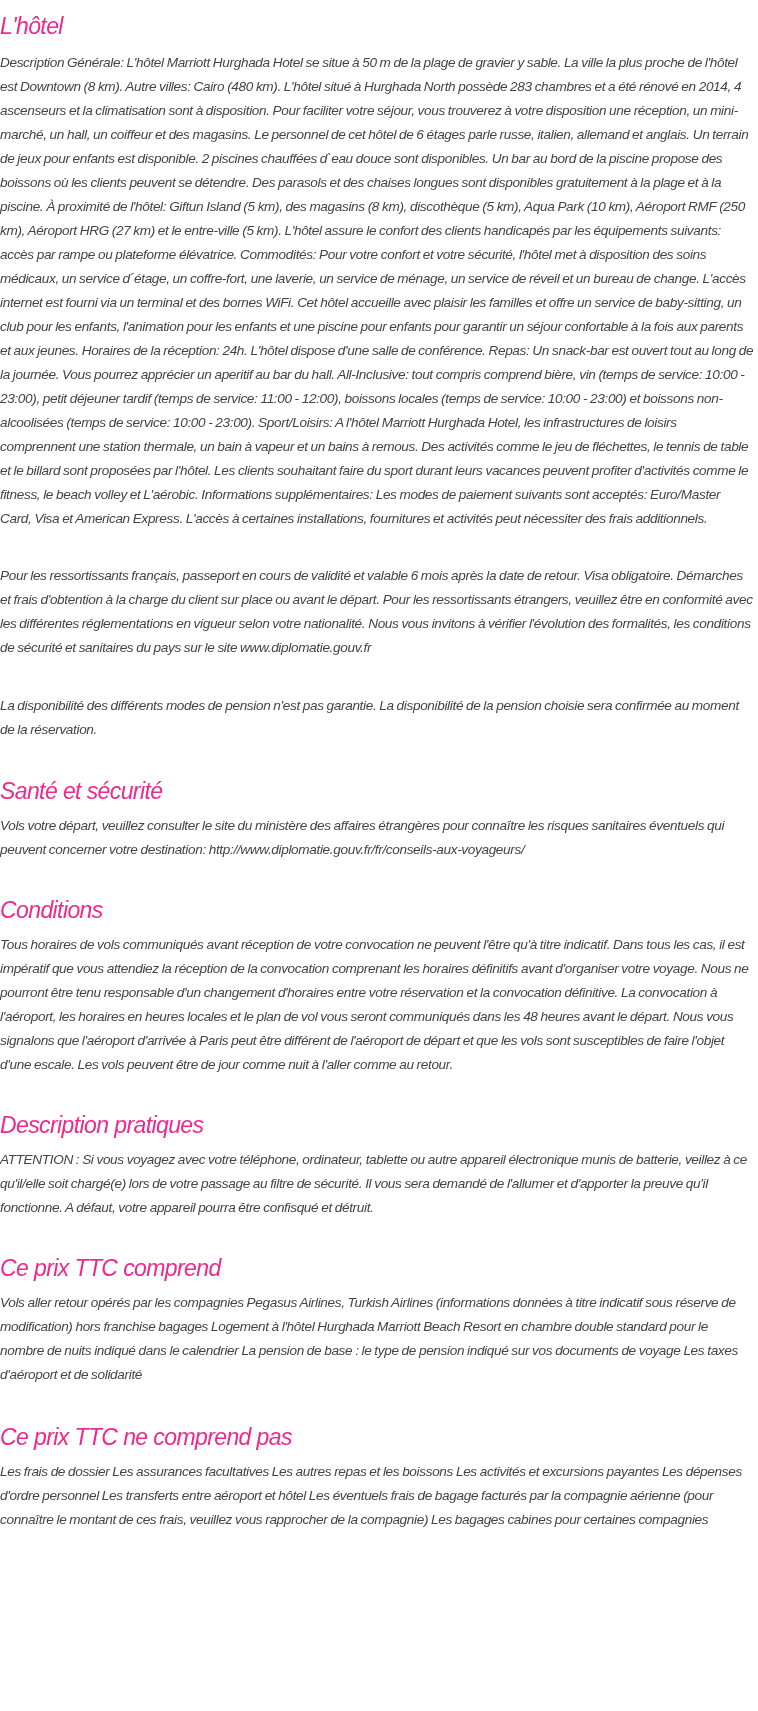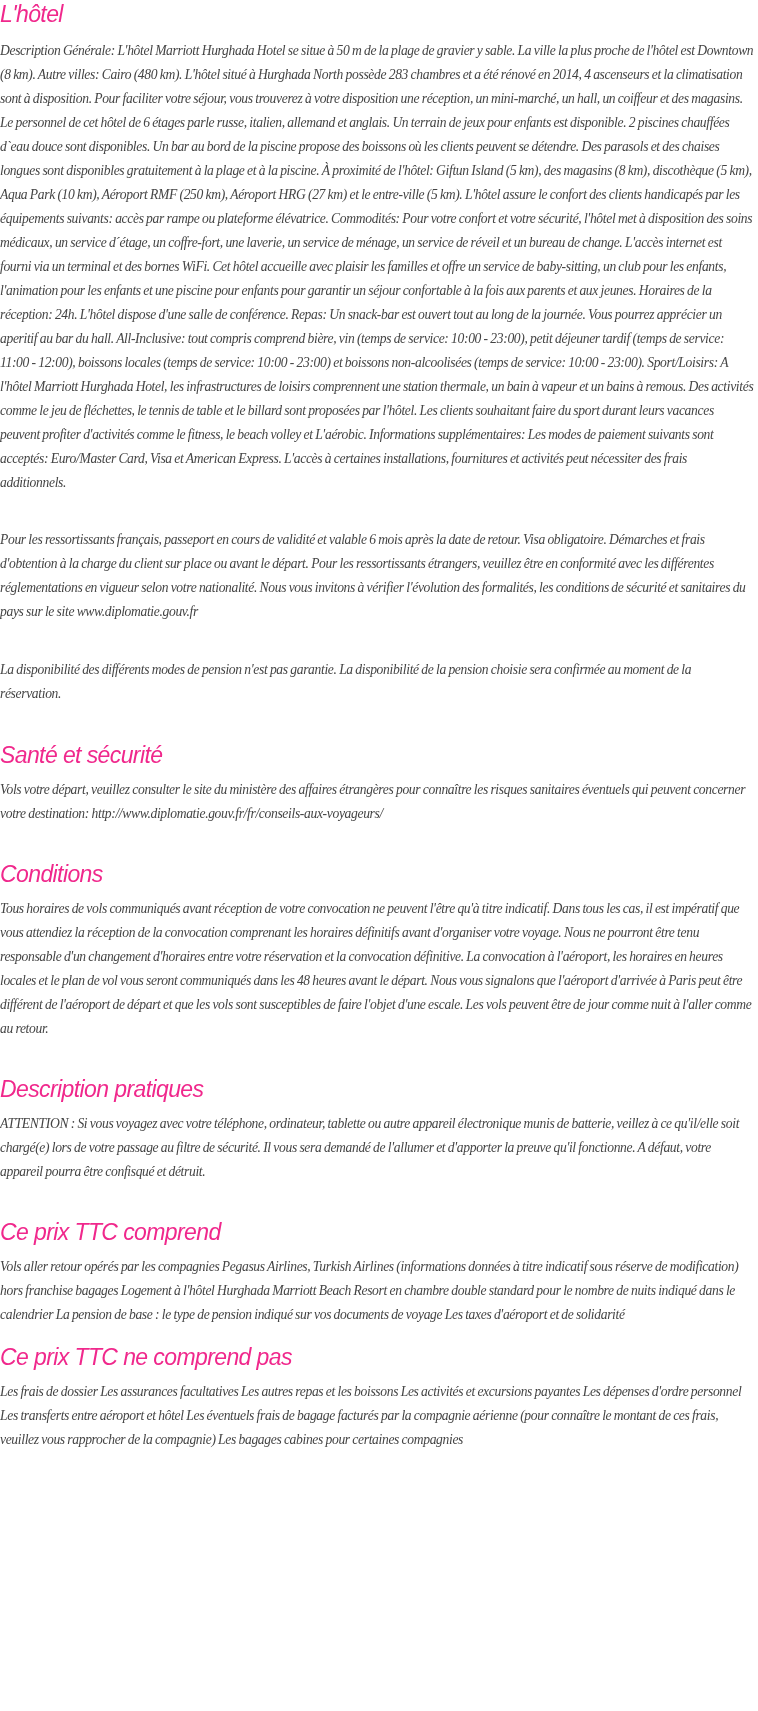--- a/index.html
+++ b/index.html
@@ -7,56 +7,56 @@
       padding: 0;
       background: #ffffff;
     }
     body {
       width: 758px;
       height: 1711px;
       overflow: hidden;
       font-family: "Liberation Sans", sans-serif;
     }
     .page {
-      padding: 0 4px 0 0;
+      padding: 12px 4px 0 0;
     }
     .section {
       margin: 0;
     }
     .section-title {
       font-family: "Liberation Sans", sans-serif;
       font-style: italic;
       font-weight: normal;
       font-size: 23px;
       line-height: 28px;
       color: #f0288c;
       margin: 0;
       padding: 0;
       letter-spacing: -0.6px;
     }
     .section-body {
-      font-family: Liberation Serif, serif;
+      font-family: Liberation Sans, sans-serif;
       font-style: italic;
       font-size: 13.6px;
       line-height: 24px;
       color: #444444;
       margin: 0;
       padding: 0;
       letter-spacing: -0.35px;
       word-spacing: -0.5px;
     }
     #sec-hotel { padding-top: 0; }
     #sec-hotel .section-title { margin-bottom: 11px; }
     #sec-formalites { margin-top: 33px; }
     #sec-pension { margin-top: 34px; }
     #sec-sante { margin-top: 35px; }
     #sec-convocation { margin-top: 34px; }
     #sec-infos { margin-top: 34px; }
     #sec-comprend { margin-top: 34px; }
-    #sec-ne-comprend { margin-top: 16px; }
+    #sec-ne-comprend { margin-top: 36px; }
     .section:not(#sec-hotel) .section-title { margin-bottom: 9px; }
   </style>
 </head>
 <body>
 
 <div class="page">
 
   <section class="section" id="sec-hotel">
     <h2 class="section-title">L'hôtel</h2>
     <p class="section-body">Description Générale: L'hôtel Marriott Hurghada Hotel se situe à 50 m de la plage de gravier y sable. La ville la plus proche de l'hôtel est Downtown (8 km). Autre villes: Cairo (480 km). L'hôtel situé à Hurghada North possède 283 chambres et a été rénové en 2014, 4 ascenseurs et la climatisation sont à disposition. Pour faciliter votre séjour, vous trouverez à votre disposition une réception, un mini-marché, un hall, un coiffeur et des magasins. Le personnel de cet hôtel de 6 étages parle russe, italien, allemand et anglais. Un terrain de jeux pour enfants est disponible. 2 piscines chauffées d`eau douce sont disponibles. Un bar au bord de la piscine propose des boissons où les clients peuvent se détendre. Des parasols et des chaises longues sont disponibles gratuitement à la plage et à la piscine. À proximité de l'hôtel: Giftun Island (5 km), des magasins (8 km), discothèque (5 km), Aqua Park (10 km), Aéroport RMF (250 km), Aéroport HRG (27 km) et le entre-ville (5 km). L'hôtel assure le confort des clients handicapés par les équipements suivants: accès par rampe ou plateforme élévatrice. Commodités: Pour votre confort et votre sécurité, l'hôtel met à disposition des soins médicaux, un service d´étage, un coffre-fort, une laverie, un service de ménage, un service de réveil et un bureau de change. L'accès internet est fourni via un terminal et des bornes WiFi. Cet hôtel accueille avec plaisir les familles et offre un service de baby-sitting, un club pour les enfants, l'animation pour les enfants et une piscine pour enfants pour garantir un séjour confortable à la fois aux parents et aux jeunes. Horaires de la réception: 24h. L'hôtel dispose d'une salle de conférence. Repas: Un snack-bar est ouvert tout au long de la journée. Vous pourrez apprécier un aperitif au bar du hall. All-Inclusive: tout compris comprend bière, vin (temps de service: 10:00 - 23:00), petit déjeuner tardif (temps de service: 11:00 - 12:00), boissons locales (temps de service: 10:00 - 23:00) et boissons non-alcoolisées (temps de service: 10:00 - 23:00). Sport/Loisirs: A l'hôtel Marriott Hurghada Hotel, les infrastructures de loisirs comprennent une station thermale, un bain à vapeur et un bains à remous. Des activités comme le jeu de fléchettes, le tennis de table et le billard sont proposées par l'hôtel. Les clients souhaitant faire du sport durant leurs vacances peuvent profiter d'activités comme le fitness, le beach volley et L'aérobic. Informations supplémentaires: Les modes de paiement suivants sont acceptés: Euro/Master Card, Visa et American Express. L'accès à certaines installations, fournitures et activités peut nécessiter des frais additionnels.</p>

